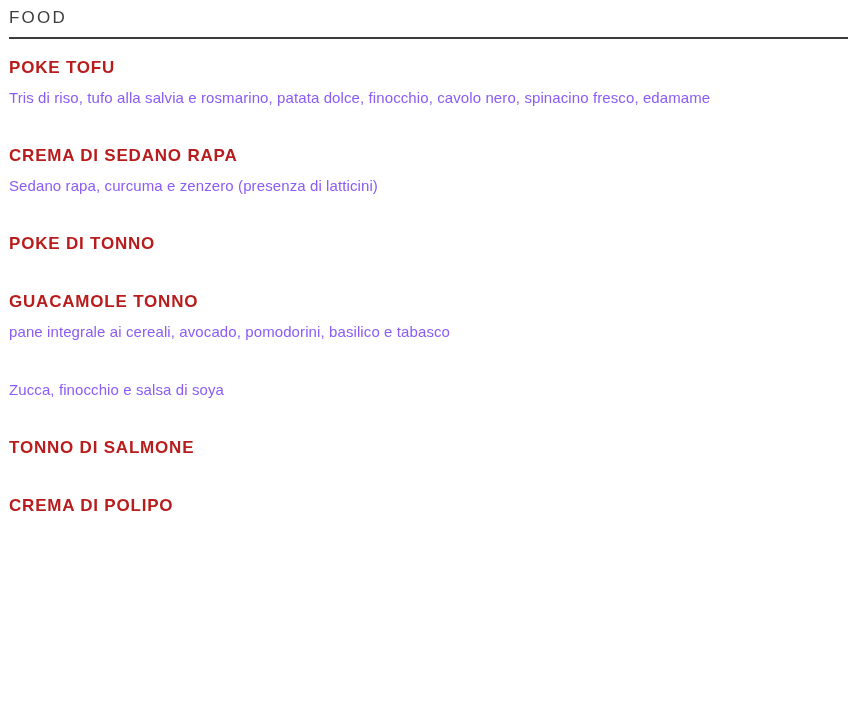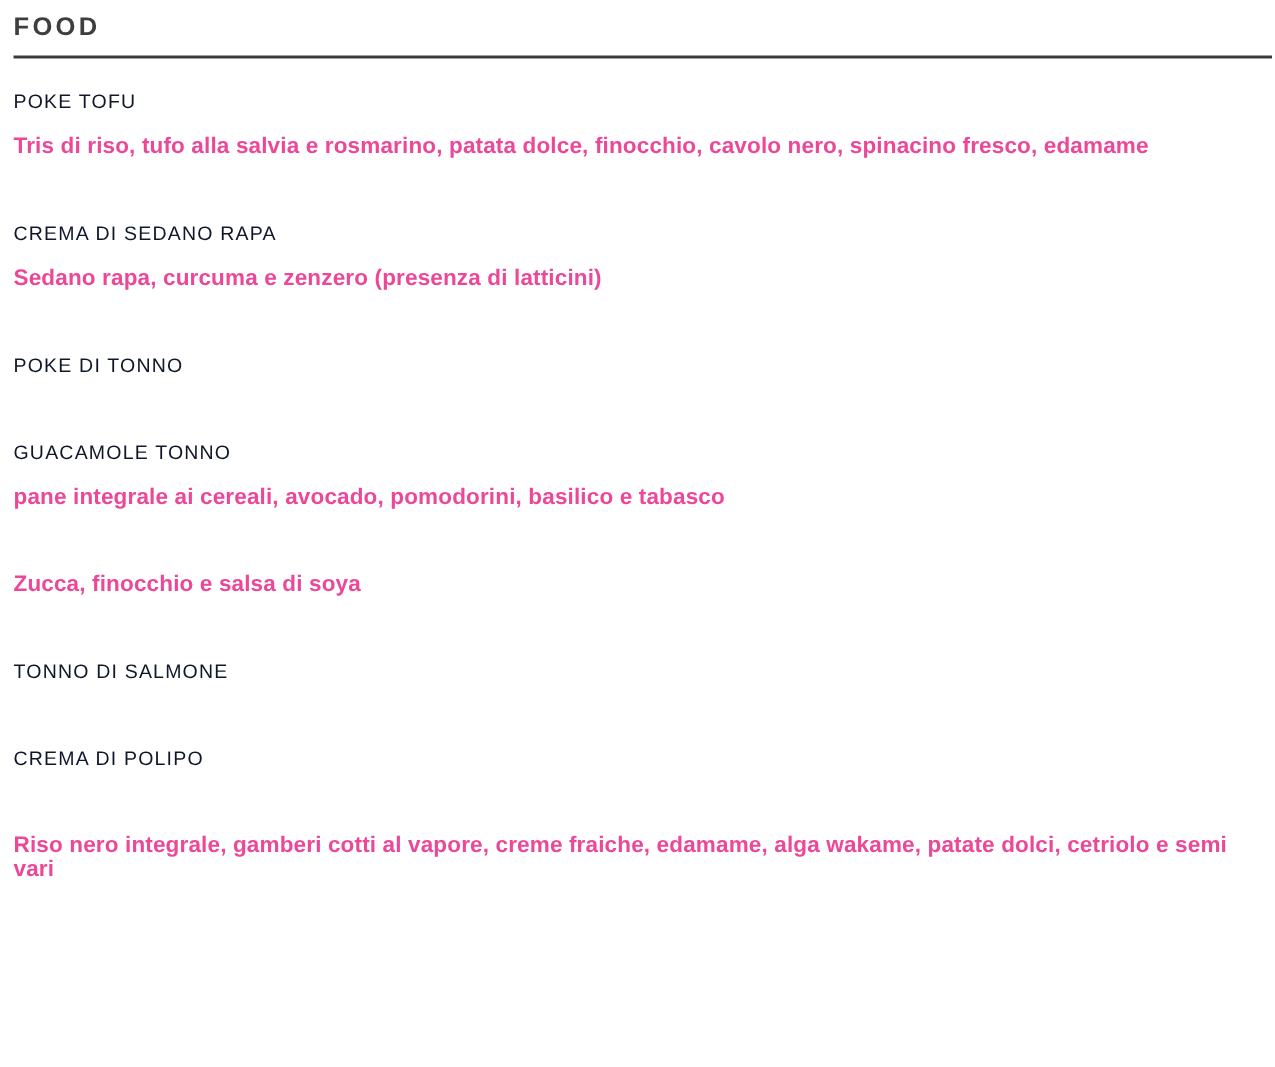--- a/index.html
+++ b/index.html
@@ -11,50 +11,50 @@
   }
   body {
     width: 850px;
     height: 711px;
     overflow: hidden;
     padding: 8px 10px 0 9px;
   }
   .page-title {
     margin: 0 0 9px 0;
     font-size: 17px;
-    font-weight: 700;
+    font-weight: 400;
     letter-spacing: 2.2px;
     color: #3e3e3e;
   }
   .divider {
     border: none;
     border-top: 2px solid #3b3b3b;
     margin: 0;
     width: 839px;
   }
   .menu-list {
     padding-top: 21px;
   }
   .menu-item {
     margin-bottom: 42px;
   }
   .item-title {
     margin: 0;
-    font-size: 13px;
-    font-weight: 400;
+    font-size: 17px;
+    font-weight: 700;
     letter-spacing: 0.8px;
-    color: #0f172a;
+    color: #b91c1c;
     line-height: 16px;
   }
   .item-desc {
     margin: 14px 0 0 0;
     font-size: 15px;
-    font-weight: 700;
+    font-weight: 400;
     letter-spacing: 0.1px;
-    color: #ec4899;
+    color: #8b5cf6;
     line-height: 16px;
   }
 </style>
 </head>
 <body>
 
 <h1 class="page-title">FOOD</h1>
 
 <hr class="divider">
 
@@ -85,15 +85,14 @@
   <div class="menu-item">
     <h3 class="item-title">TONNO DI SALMONE</h3>
   </div>
 
   <div class="menu-item">
     <h3 class="item-title">CREMA DI POLIPO</h3>
 
   </div>
 
   <div class="menu-item">
-    <p class="item-desc">Riso nero integrale, gamberi cotti al vapore, creme fraiche, edamame, alga wakame, patate dolci, cetriolo e semi vari</p>
   </div>
 </div>
 
 </body></html>

